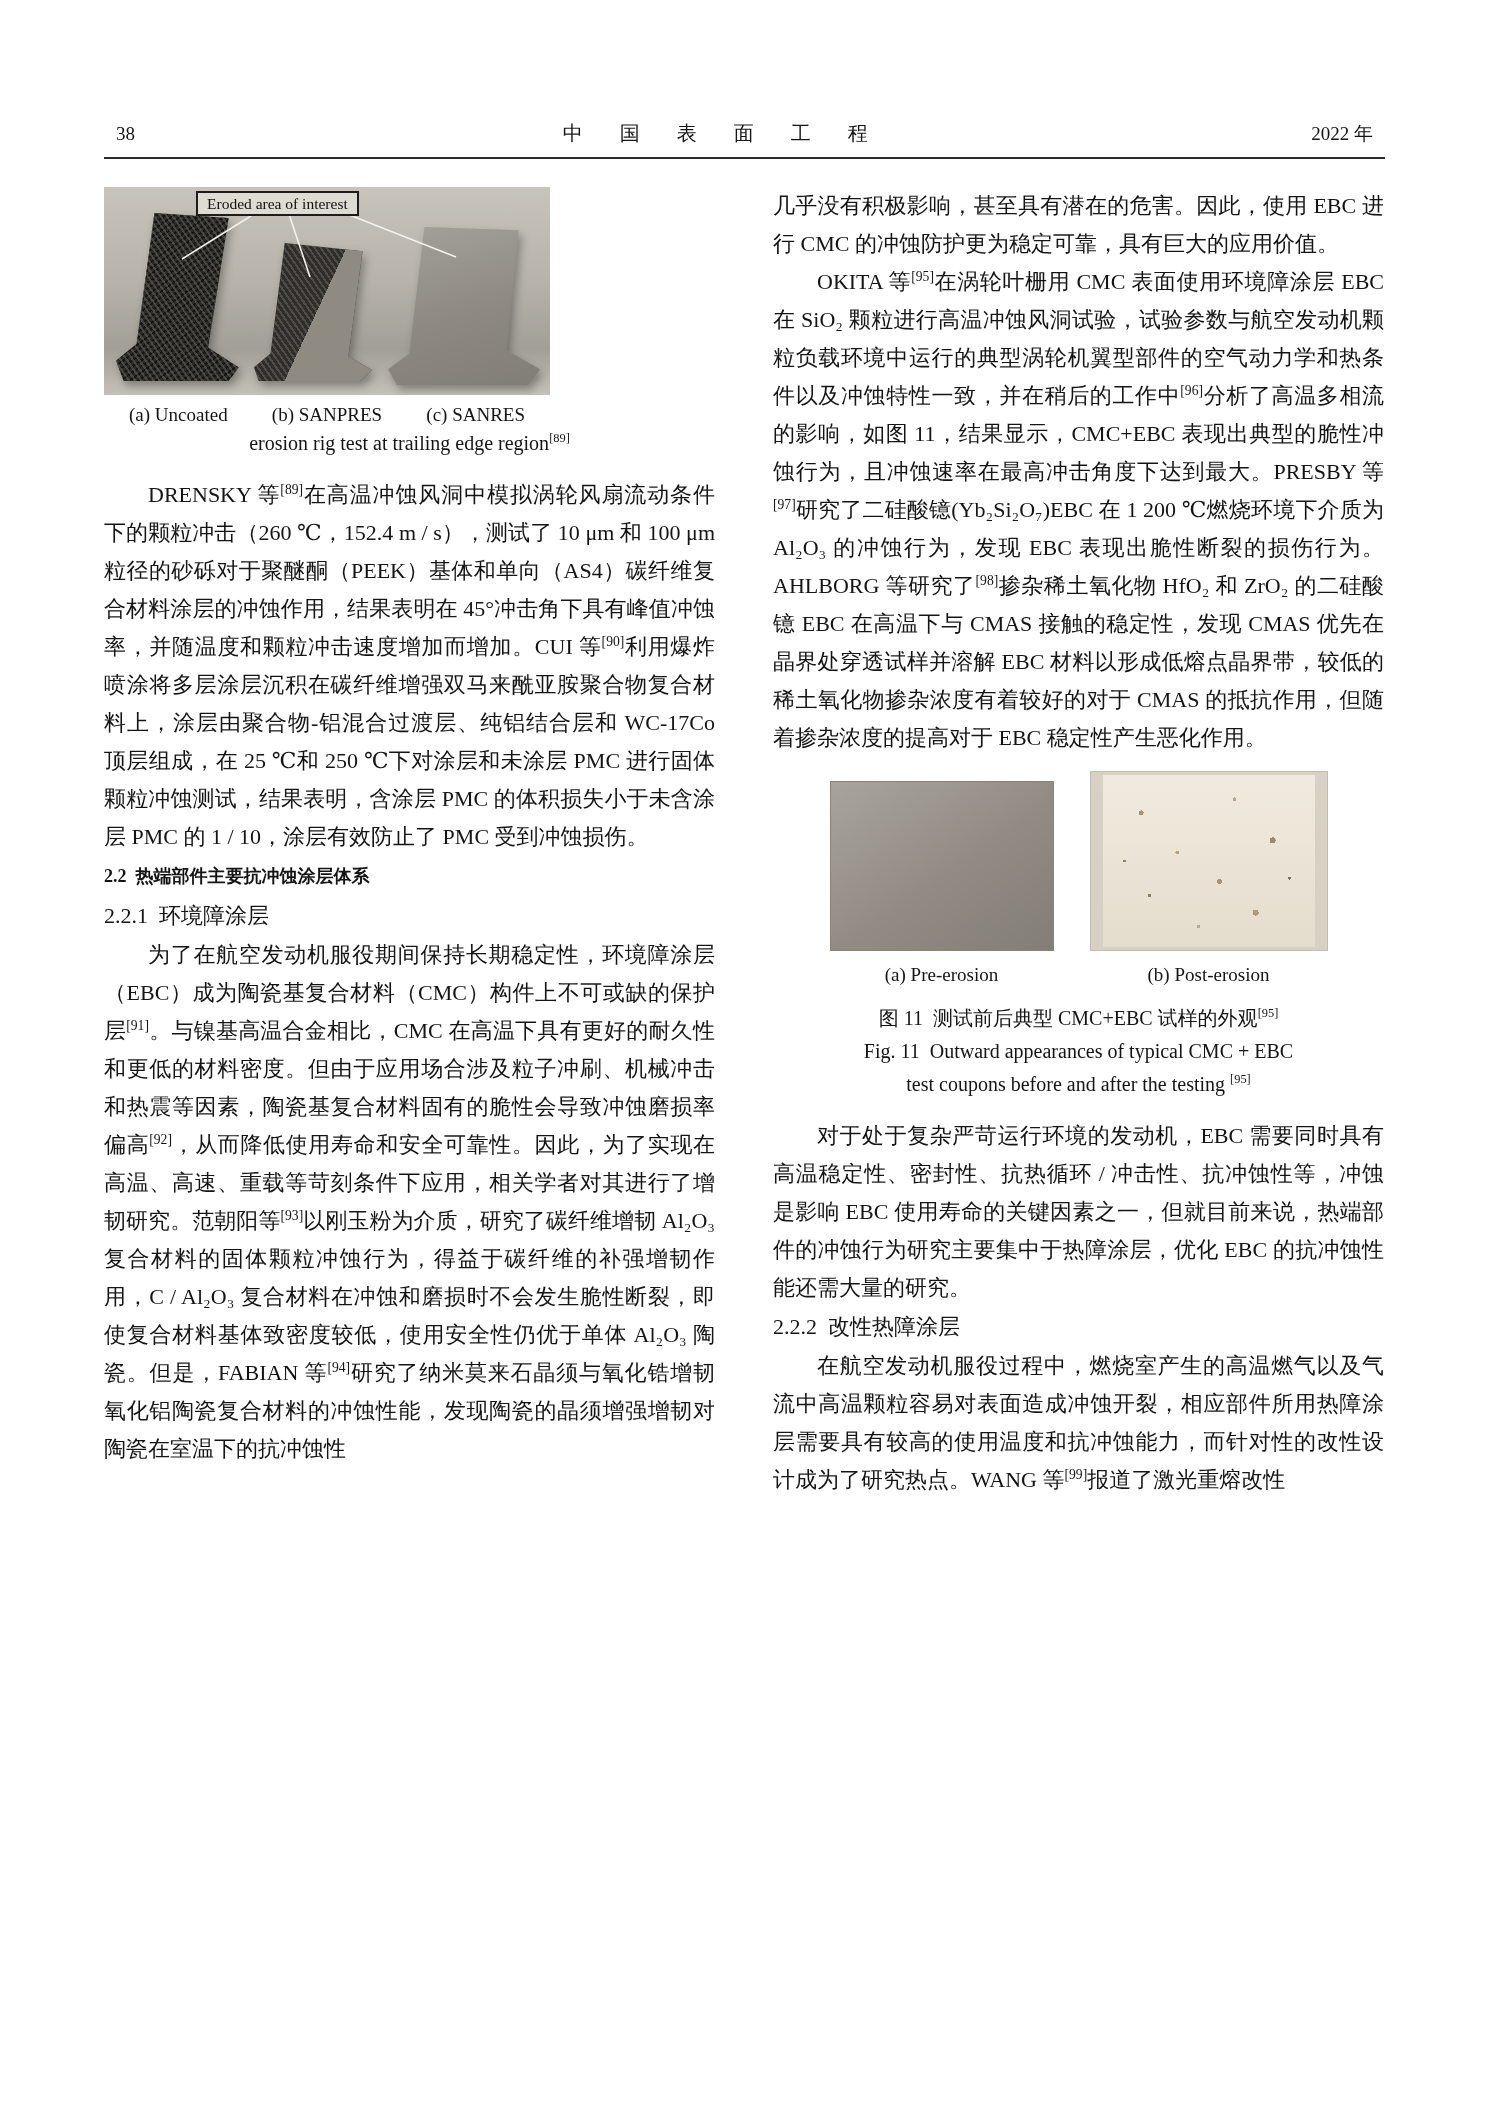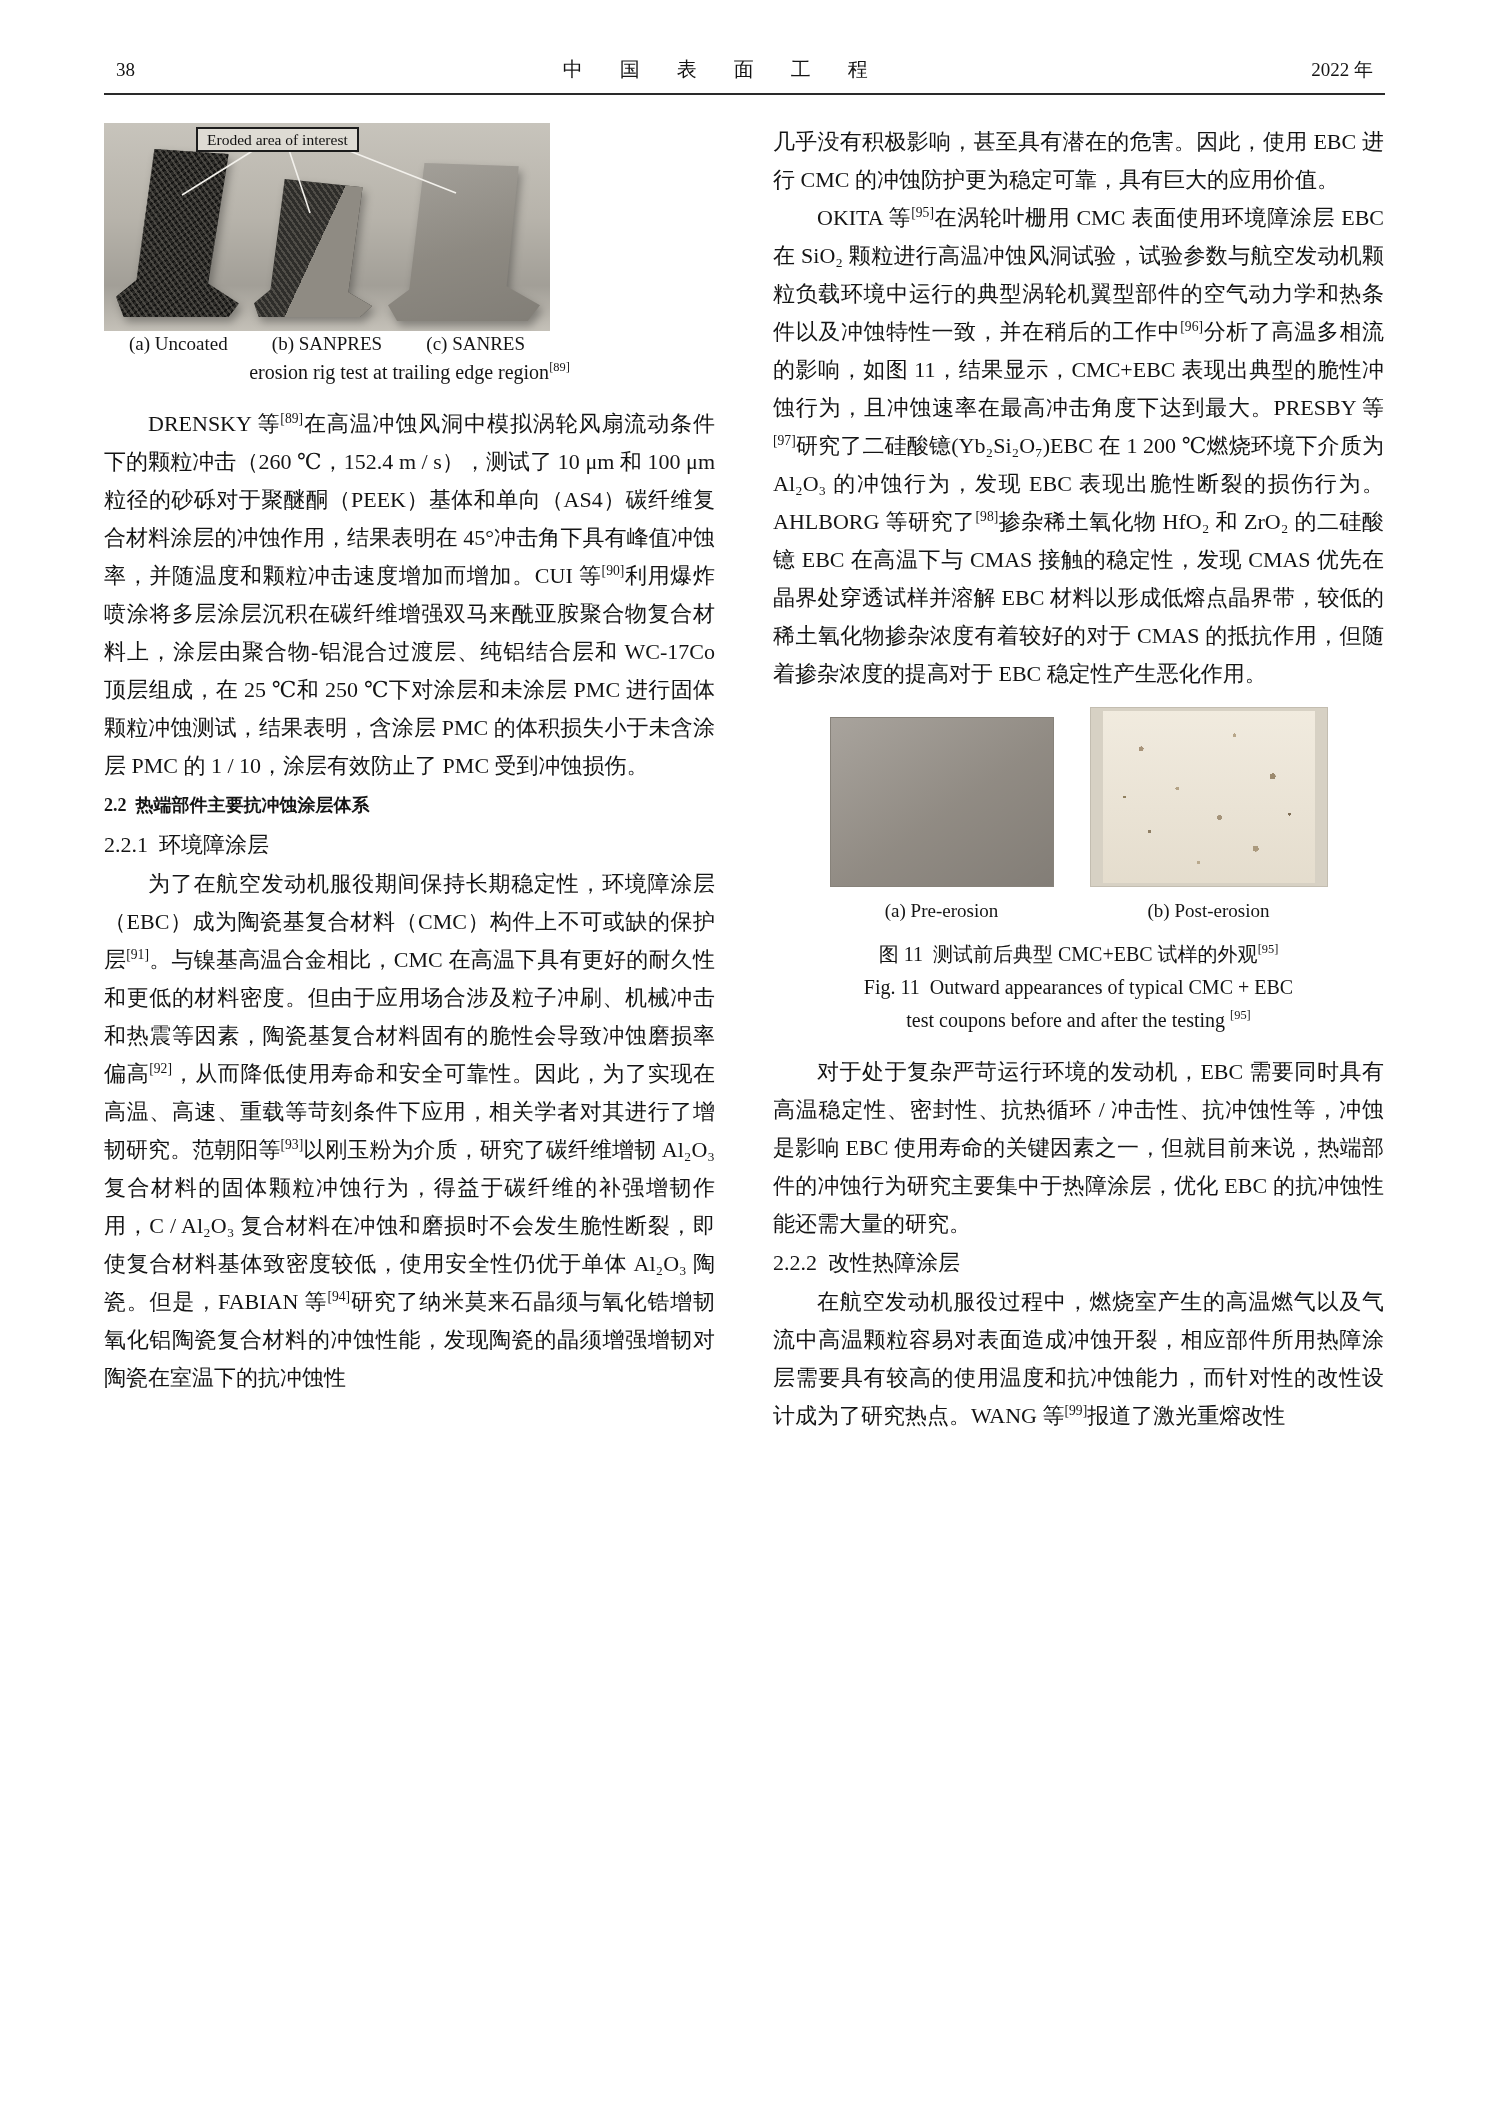--- a/index.html
+++ b/index.html
@@ -1,20 +1,20 @@
 <!DOCTYPE html>
 <html><head>
 <meta charset="utf-8">
 <style>
   * { margin: 0; padding: 0; box-sizing: border-box; }
   html, body { background: #ffffff; }
   .page {
     width: 1489px; height: 2102px; background: #ffffff; position: relative;
     font-family: "Liberation Serif", "DejaVu Serif", serif; color: #141414;
-    padding: 56px 104px 40px 104px; overflow: hidden;
+    padding: 120px 104px 40px 104px; overflow: hidden;
   }
   
   .header-row {
     display: flex; justify-content: space-between; align-items: baseline;
     font-size: 19px; padding: 0 12px 4px 12px;
   }
   .journal-title { letter-spacing: 16px; font-size: 20px; }
   .header-rule { border-top: 2px solid #2a2a2a; margin-top: 6px; }
   
   .columns { display: flex; gap: 58px; margin-top: 28px; }
@@ -57,21 +57,21 @@
     clip-path: polygon(24% 0, 86% 2%, 78% 78%, 100% 90%, 92% 100%, 6% 100%, 0 90%, 14% 80%);
     background-color: #938f87;
     background-image: linear-gradient(165deg, rgba(255,255,255,0.16) 0%, rgba(0,0,0,0.04) 55%, rgba(0,0,0,0.12) 100%);
   }
   .pointer-lines { position: absolute; left: 0; top: 0; width: 100%; height: 100%; pointer-events: none; }
   .eroded-label {
     position: absolute; left: 92px; top: 4px; padding: 0 9px;
     border: 2px solid #1c1c1c; background: #deDBd3; background: #dedbd3;
     font-size: 15.5px; line-height: 21px; color: #111; white-space: nowrap;
   }
-  .fig10-subcaps { display: flex; width: 446px; margin-top: 1px; font-size: 19px; line-height: 24px; }
+  .fig10-subcaps { display: flex; width: 446px; margin-top: 8px; font-size: 19px; line-height: 24px; }
   .fig10-subcaps span { flex: 1; text-align: center; }
   
   .fig11-row { display: flex; justify-content: center; gap: 36px; align-items: flex-end; margin-top: 14px; }
   .fig11-item { display: flex; flex-direction: column; align-items: center; gap: 12px; }
   .coupon.pre {
     width: 224px; height: 170px;
     background-color: #98928a;
     background-image: linear-gradient(145deg, rgba(255,255,255,0.16) 0%, rgba(0,0,0,0.05) 55%, rgba(0,0,0,0.14) 100%);
     border: 1px solid #87827a;
   }

